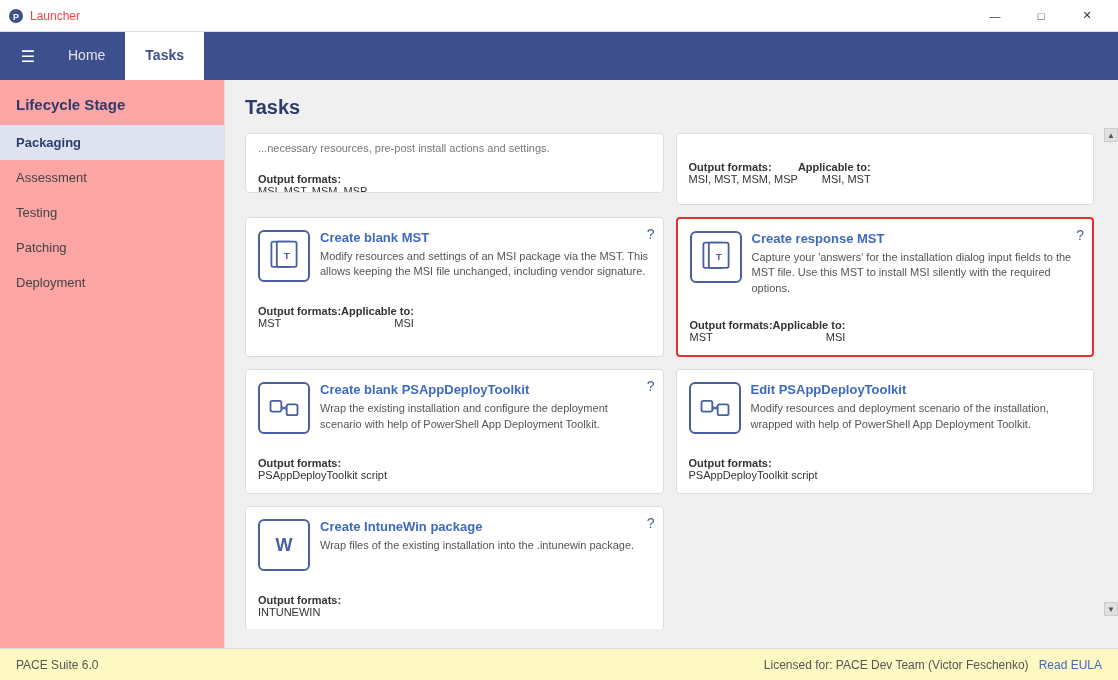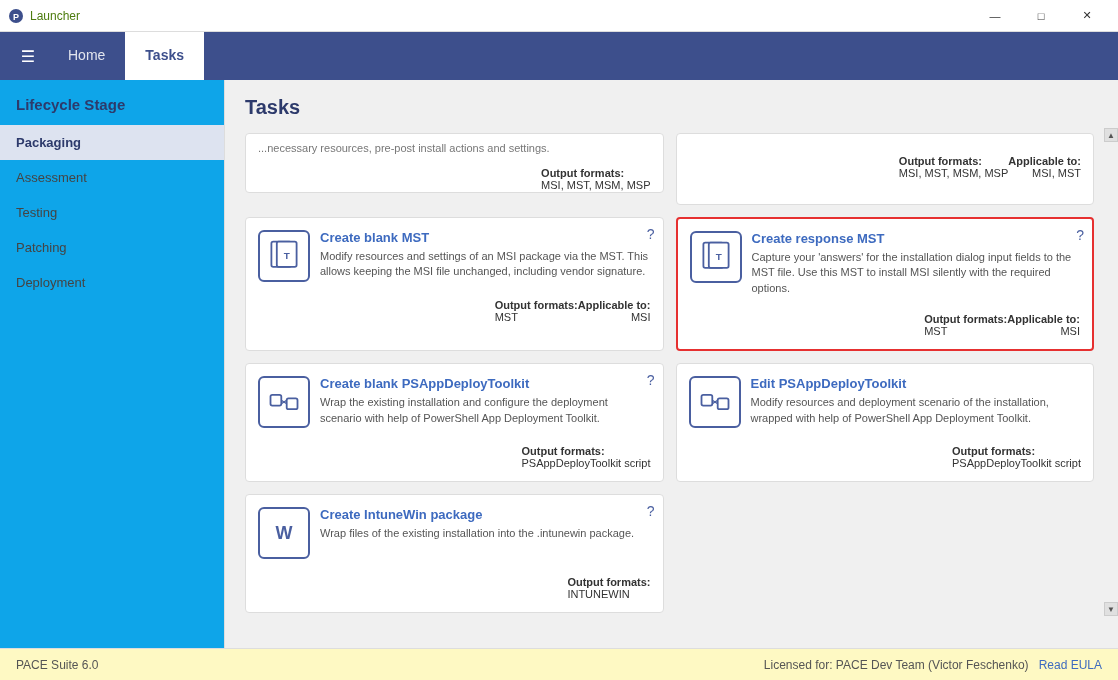--- a/index.html
+++ b/index.html
@@ -8,21 +8,21 @@
     
     .title-bar {
       background: #fff;
       height: 32px;
       display: flex;
       align-items: center;
       padding: 0 8px;
       border-bottom: 1px solid #ddd;
     }
     .title-bar-icon { width: 16px; height: 16px; margin-right: 6px; }
-    .title-bar-title { font-size: 12px; color: #4d7c0f; flex: 1; }
+    .title-bar-title { font-size: 12px; color: #ef4444; flex: 1; }
     .title-bar-controls { display: flex; gap: 0; }
     .title-bar-btn {
       width: 46px; height: 32px;
       background: none; border: none; cursor: pointer;
       font-size: 11px; color: #333;
       display: flex; align-items: center; justify-content: center;
     }
 
     
     .nav-bar {
@@ -52,21 +52,21 @@
 
     
     .main-layout {
       display: flex;
       height: calc(680px - 32px - 48px - 32px);
     }
 
     
     .sidebar {
       width: 225px;
-      background: #0ea5e9;
+      background: #fca5a5;
       border-right: 1px solid #ddd;
       padding: 16px 0;
     }
     .sidebar-title {
       font-size: 15px; font-weight: 700; color: #2d3a6b;
       padding: 0 16px 12px 16px;
     }
     .sidebar-item {
       padding: 10px 16px;
       font-size: 13px; color: #444;
@@ -137,23 +137,23 @@
       margin-bottom: 4px;
     }
     .task-desc {
       font-size: 11px; color: #555; line-height: 1.4;
     }
     .task-help {
       position: absolute; top: 8px; right: 8px;
       color: #4a5fa0; font-size: 14px; cursor: pointer;
     }
     .task-footer {
-      margin-top: 11px;
-      display: flex;
-      justify-content: flex-end;
+      margin-top: 17px;
+      display: flex;
+      justify-content: flex-start;
       align-items: flex-end;
     }
     .task-output { font-size: 11px; color: #333; }
     .task-output-label { font-weight: 600; display: block; }
     .task-applicable { font-size: 11px; color: #333; text-align: right; }
     .task-applicable-label { font-weight: 600; display: block; }
 
     
     .tasks-scroll::-webkit-scrollbar { width: 10px; }
     .tasks-scroll::-webkit-scrollbar-track { background: #f0f0f0; }

